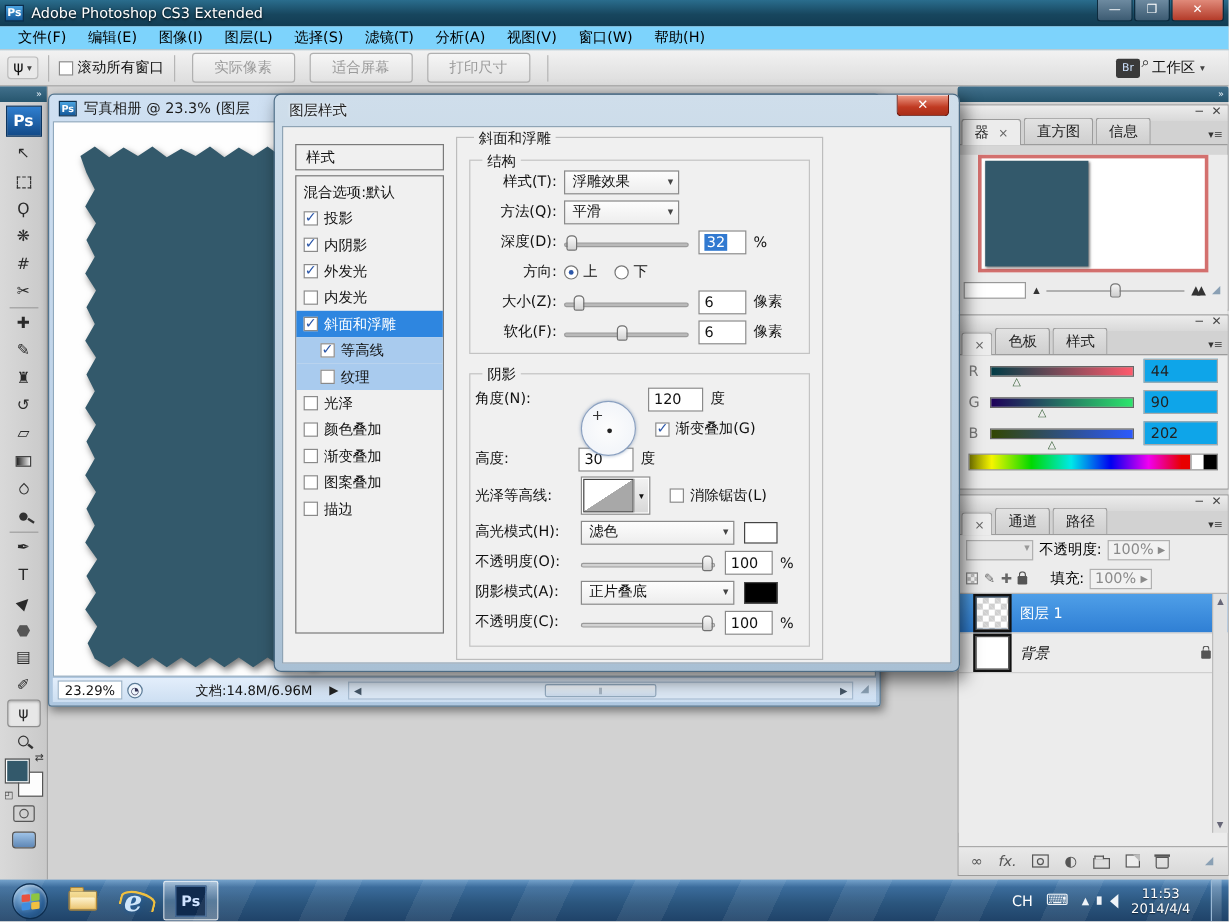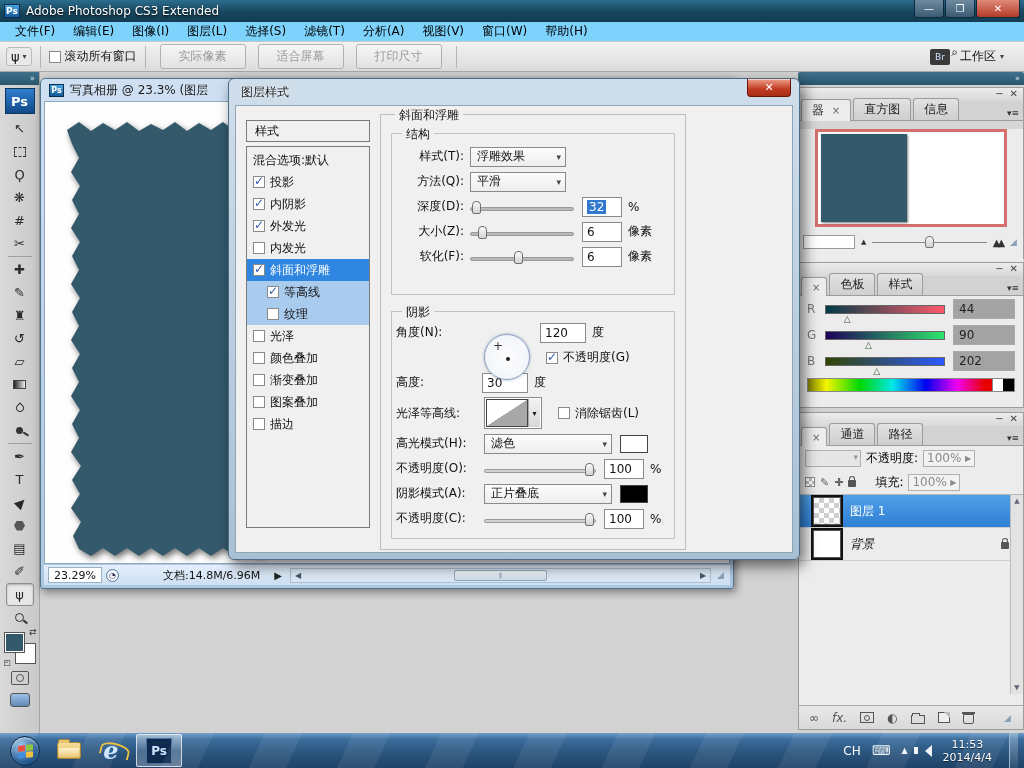--- a/index.html
+++ b/index.html
@@ -96,21 +96,21 @@
   .mt-big { font-size:10px; color:#333; letter-spacing:-3px;}
   .nav-track { flex:1; position:relative; height:12px;}
   .nav-track::before { content:""; position:absolute; left:0; right:0; top:6px; height:1px; background:#888;}
   .nav-thumb { position:absolute; left:46%; top:0; width:9px; height:12px; background:linear-gradient(180deg,#f5f5f5,#cfcfcf); border:1px solid #777; border-radius:4px 4px 2px 2px;}
 
   
   .crow { display:flex; align-items:center; height:26px; padding:0 8px; gap:8px;}
   .clabel { width:10px; color:#777; font-size:12px;}
   .ctrack { position:relative; width:120px; height:9px; border:1px solid #666; }
   .cthumb { position:absolute; top:9px; font-size:9px; color:#355e35; line-height:8px;}
-  .cval { width:62px; height:20px; border:1px solid #aaa; background:#a3a3a3; font-size:12px; padding:2px 5px; color:#222;}
+  .cval { width:62px; height:20px; border:1px solid #aaa; background:#0ea5e9; font-size:12px; padding:2px 5px; color:#222;}
   .spectrum { margin:4px 8px 8px; height:14px; display:flex; border:1px solid #888;}
   .spec-bar { flex:1; background:linear-gradient(90deg,#7c7c00,#f5f500 10%,#00d800 28%,#00e8e8 46%,#0000f0 64%,#f000f0 81%,#e80000 96%);}
   .spec-w { width:11px; background:#fff; border-left:1px solid #888;}
   .spec-k { width:11px; background:#000;}
 
   
   .lrow1 { display:flex; align-items:center; height:24px; padding:0 6px; gap:5px;}
   .blend { width:56px; height:17px; border:1px solid #b0b0b0; background:#e6e6e6; position:relative;}
   .blend::after { content:"▾"; position:absolute; right:2px; top:1px; font-size:9px; color:#999;}
   .dimlabel { color:#000000; }
@@ -579,21 +579,21 @@
             <span class="scb"></span>
             <span>描边</span>
           </div>
       </div>
 
       <div class="params">
         <div class="params-legend">斜面和浮雕</div>
 
         <div class="fset" style="top:18px; height:162px;">
           <div class="fset-legend">结构</div>
-          <div class="frow" style="margin-top:10px;">
+          <div class="frow" style="margin-top:5px;">
             <span class="flabel">样式(T):</span>
             <div class="dsel" style="width:96px">
               <span>浮雕效果</span>
               <span class="caret">▾</span>
             </div>
           </div>
           <div class="frow">
             <span class="flabel">方法(Q):</span>
             <div class="dsel" style="width:96px">
               <span>平滑</span>
@@ -604,20 +604,27 @@
             <span class="flabel">深度(D):</span>
             <div class="slider" style="width:104px">
                 <div class="sthumb" style="left:2px"></div>
               </div>
             <div class="numbox">
                 <span class="selectedtxt">32</span>
               </div>
             <span class="unit">%</span>
           </div>
           <div class="frow">
+            <span class="flabel">方向:</span>
+            <span class="radio on"></span>
+            <span style="margin:0 14px 0 4px">上</span>
+            <span class="radio"></span>
+            <span style="margin-left:4px">下</span>
+          </div>
+          <div class="frow">
             <span class="flabel">大小(Z):</span>
             <div class="slider" style="width:104px">
                 <div class="sthumb" style="left:8px"></div>
               </div>
             <div class="numbox">
                 <span>6</span>
               </div>
             <span class="unit">像素</span>
           </div>
           <div class="frow">
@@ -640,21 +647,21 @@
           </div>
           <div class="frow" style="margin-top:8px;">
             <span class="flabel2" style="width:78px">角度(N):</span>
             <div class="numbox" style="width:46px; margin-left:66px;">
                 <span>120</span>
               </div>
             <span class="unit">度</span>
           </div>
           <div class="frow">
             <span class="cb on" style="margin-left:150px"></span>
-            <span style="margin-left:5px">不透明度(G)</span>
+            <span style="margin-left:5px">渐变叠加(G)</span>
           </div>
           <div class="frow">
             <span class="flabel2" style="width:78px">高度:</span>
             <div class="numbox" style="width:46px; ">
                 <span>30</span>
               </div>
             <span class="unit">度</span>
           </div>
           <div class="frow" style="height:36px;">
             <span class="flabel2">光泽等高线:</span>

